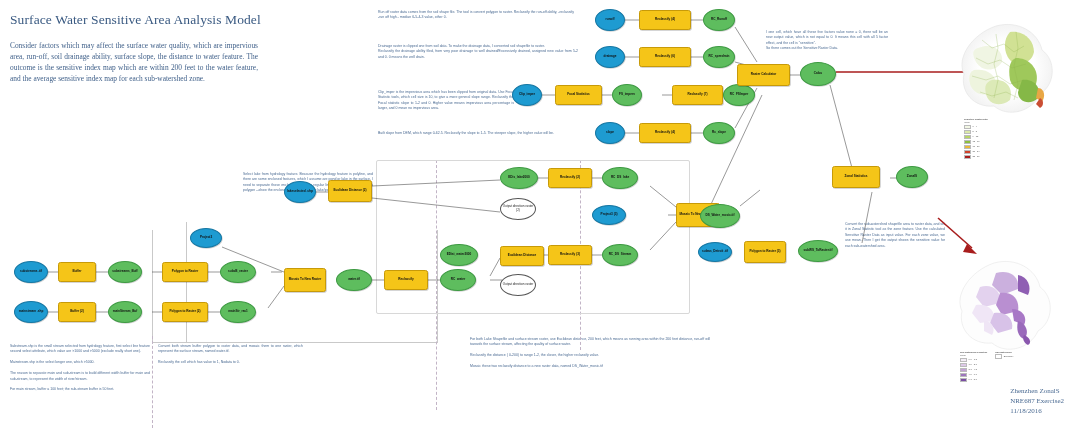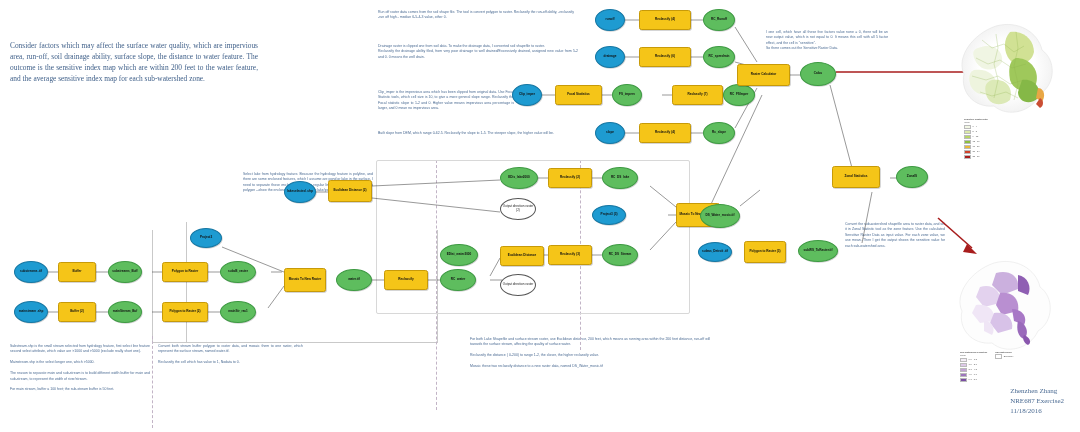--- a/index.html
+++ b/index.html
@@ -47,20 +47,21 @@
   .mapwrap{position:absolute;}
   .legendbox{position:absolute;font-size:2.3px;color:#555;line-height:1.5;}
   .lgrow{display:flex;align-items:center;gap:1.5px;margin-bottom:.4px;}
   .sw{width:5px;height:2.6px;display:inline-block;border:.3px solid #bbb;}
 </style>
 </head>
 <body>
 
 <div class="poster">
 
+  <div class="title">Surface Water Sensitive Area Analysis Model</div>
   <div class="intro">Consider factors which may affect the surface water quality, which are impervious area, run-off, soil drainage ability, surface slope, the distance to water feature. The outcome is the sensitive index map which are within 200 feet to the water feature, and the average sensitive index map for each sub-watershed zone.</div>
 
   <div class="note" style="left:378px;top:10px;width:196px;">Run off raster data comes from the soil shape file. The tool is convert polygon to raster. Reclassify the run-off ability, -reclassify -run off high - median 6-5-4-3 value, other 0.</div>
   <div class="note" style="left:378px;top:44px;width:200px;white-space:pre-line;">Drainage raster is clipped one from soil data. To make the drainage data, I converted soil shapefile to raster.
 Reclassify the drainage ability filed, from very poor drainage to well drained/Excessively drained, assigned new value from 5-2 and 0. 0 means the well drain.</div>
   <div class="note" style="left:378px;top:90px;width:136px;">Clip_imper is the impervious area which has been clipped from original data. Use Focal Statistic tools, which cell size is 10, to give a more general slope range. Reclassify the Focal statistic slope to 1-2 and 0. Higher value means impervious area percentage is larger, and 0 mean no impervious area.</div>
   <div class="note" style="left:378px;top:131px;width:196px;">Built slope from DEM, which range 0-62.5. Reclassify the slope to 1-5. The steeper slope, the higher value will be.</div>
   <div class="note" style="left:766px;top:30px;width:122px;white-space:pre-line;">I one cell, which have all these five factors value none = 0, there will be an new output value, which is not equal to 0. It means this cell with all 5 factor effect, and the cell is "sensitive".
 So there comes out the Sensitive Raster Data.</div>
   <div class="note" style="left:243px;top:172px;width:130px;">Select lake from hydrology feature. Because the hydrology feature is polyline, and there are some enclosed features, which I assume are pond or lake in the surface. I need to separate those enclosed lines from regular lines. I use Convert feature to polygon --show the enclosed polyline which are lake/pond.</div>
@@ -338,18 +339,18 @@
             <div class="lgrow">
               <span class="sw" style="background: rgb(255, 255, 255);"></span>
               <span>Boundary</span>
             </div>
           </div>
       </div>
     </div>
   </div>
 
   <div class="signature">
-    <div>Zhenzhen Zhang</div>
+    <div>Zhenzhen ZonalS</div>
     <div>NRE687 Exercise2</div>
     <div>11/18/2016</div>
   </div>
 
 </div>
 
 </body></html>

